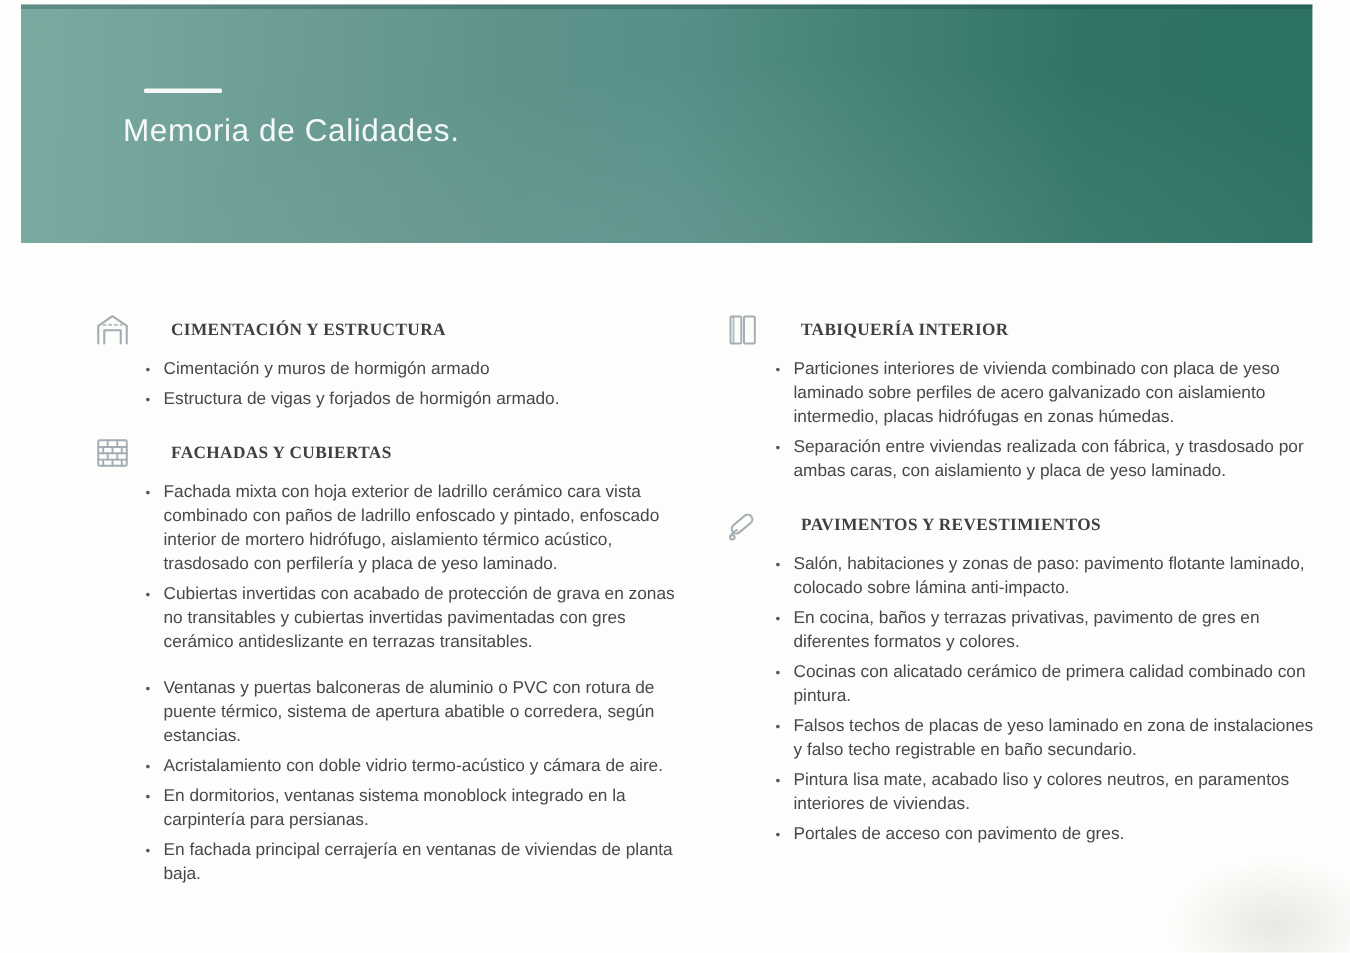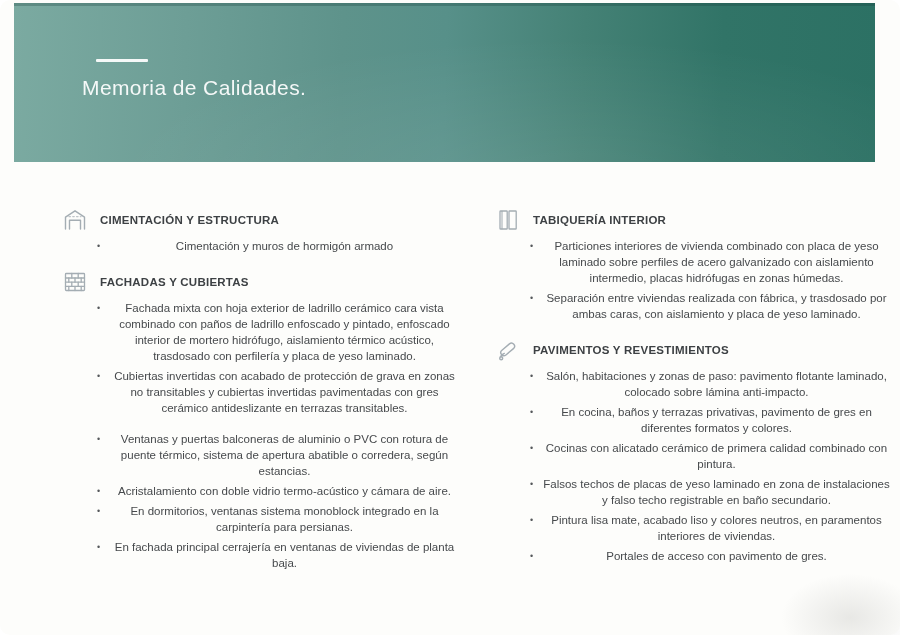--- a/index.html
+++ b/index.html
@@ -29,33 +29,33 @@
   .page-title {
     position:absolute; left:82px; top:76px;
     font-size:21px; font-weight:400; letter-spacing:0.4px;
     color:rgba(255,255,255,0.93); z-index:2;
   }
 
   
   .content { position:absolute; top:207px; left:0; width:900px; }
   .col { position:absolute; top:0; }
   .col-left  { left:62px;  width:398px; }
-  .col-right { left:495px; width:396px; }
+  .col-right { left:482px; width:396px; }
 
   .section { margin-bottom:15px; }
-  .sec-head { display:flex; align-items:center; gap:12px; margin-bottom:5px; }
+  .sec-head { display:flex; align-items:center; gap:26px; margin-bottom:5px;font-family:Liberation Serif, serif; }
   .sec-icon { width:26px; height:26px; flex:0 0 26px; color:#a4adb3; }
   .sec-icon svg { width:26px; height:26px; display:block; }
   .sec-title {
     font-size:11.5px; font-weight:700; color:#3d4144; letter-spacing:0.25px;
   }
   ul.bullets { list-style:none; margin:0 0 0 34px; padding:0; }
   ul.bullets li {
     position:relative; padding-left:13px; margin-bottom:4px;
-    font-size:11.5px; line-height:16px; color:#46494c;text-align:center;
+    font-size:11.5px; line-height:16px; color:#46494c;
   }
   ul.bullets li::before {
     content:"\2022"; position:absolute; left:1px; top:0;
     font-size:9px; color:#55585b;
   }
 
   
   .smudge {
     position:absolute; right:-25px; bottom:-30px; width:150px; height:95px;
     background:radial-gradient(ellipse, rgba(120,120,114,0.16), transparent 65%);
@@ -81,20 +81,21 @@
             <svg viewBox="0 0 26 26" fill="none" stroke="currentColor" stroke-width="1.4" stroke-linecap="round" stroke-linejoin="round">
               <path d="M3.5 22 V10.2 L13 3.8 L22.5 10.2 V22"></path>
               <path d="M7.5 22 V13.2 H18.5 V22"></path>
               <path d="M7 9.6 H19" stroke-dasharray="1.4 2.4" opacity="0.7"></path>
             </svg>
           </span>
           <span class="sec-title">CIMENTACIÓN Y ESTRUCTURA</span>
         </div>
         <ul class="bullets">
           <li>Cimentación y muros de hormigón armado</li>
+          <li>Estructura de vigas y forjados de hormigón armado.</li>
         </ul>
       </div>
 
       <div class="section">
         <div class="sec-head">
           <span class="sec-icon">
             <svg viewBox="0 0 26 26" fill="none" stroke="currentColor" stroke-width="1.3" stroke-linecap="round" stroke-linejoin="round">
               <rect x="3.5" y="4.5" width="19" height="17" rx="0.8"></rect>
               <path d="M3.5 9 H22.5 M3.5 13.2 H22.5 M3.5 17.4 H22.5"></path>
               <path d="M9.8 4.5 V9 M16.2 4.5 V9 M6.8 9 V13.2 M13 9 V13.2 M19.2 9 V13.2 M9.8 13.2 V17.4 M16.2 13.2 V17.4 M6.8 17.4 V21.5 M13 17.4 V21.5 M19.2 17.4 V21.5"></path>

